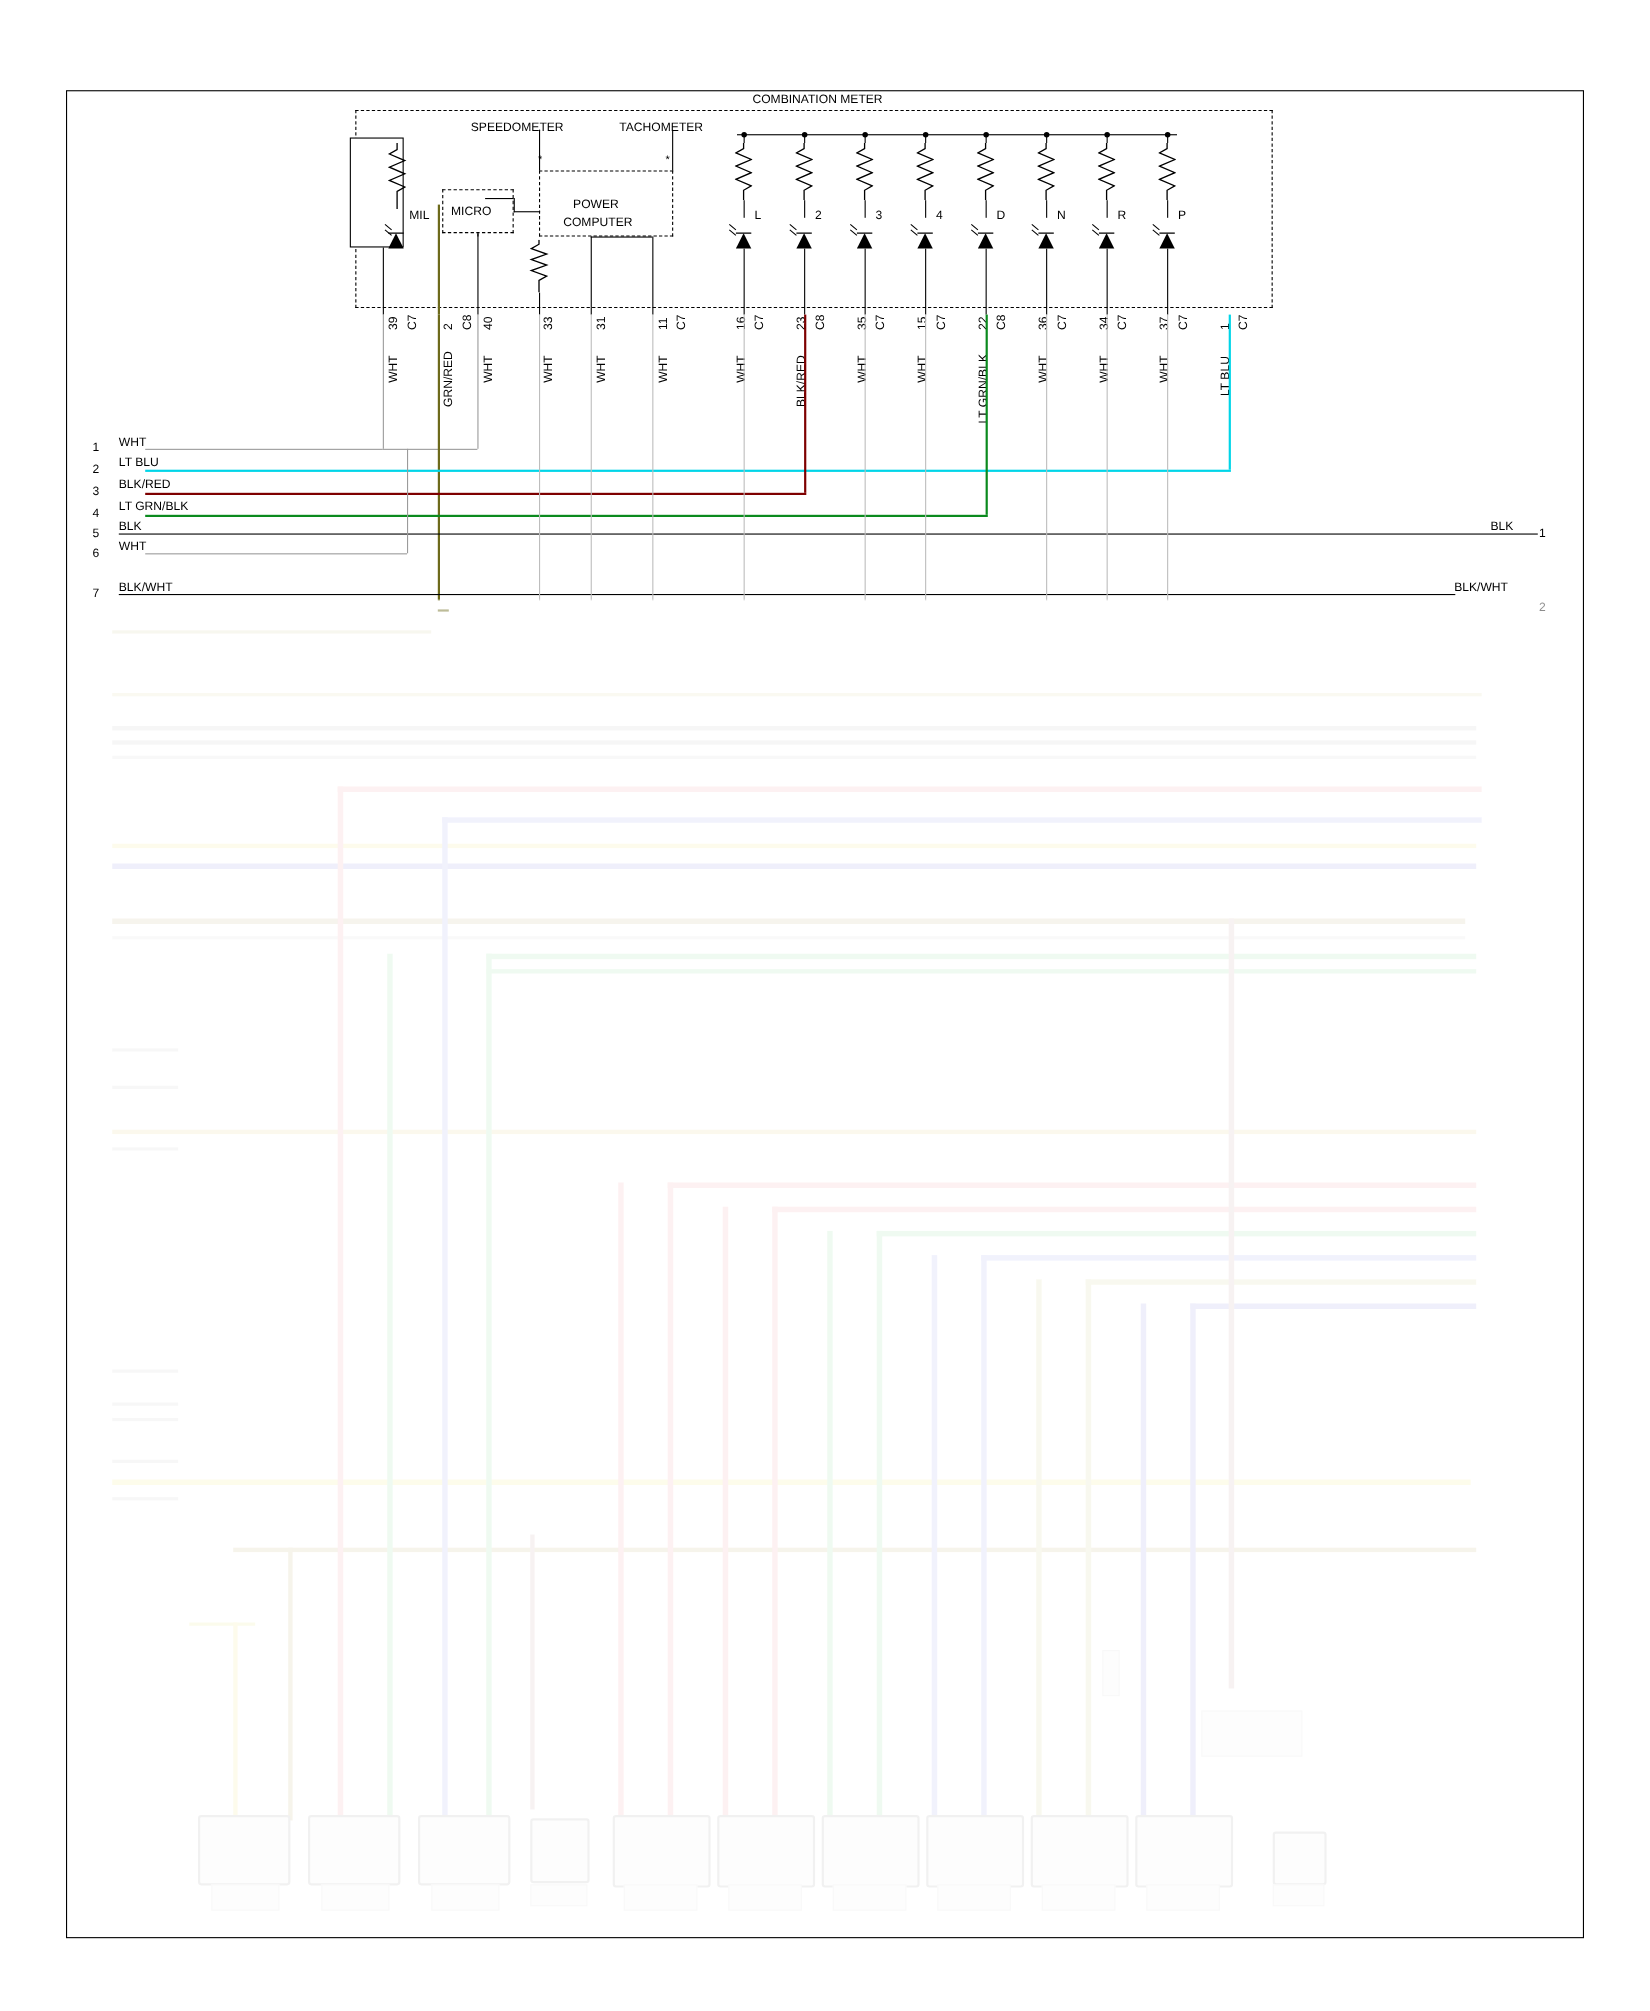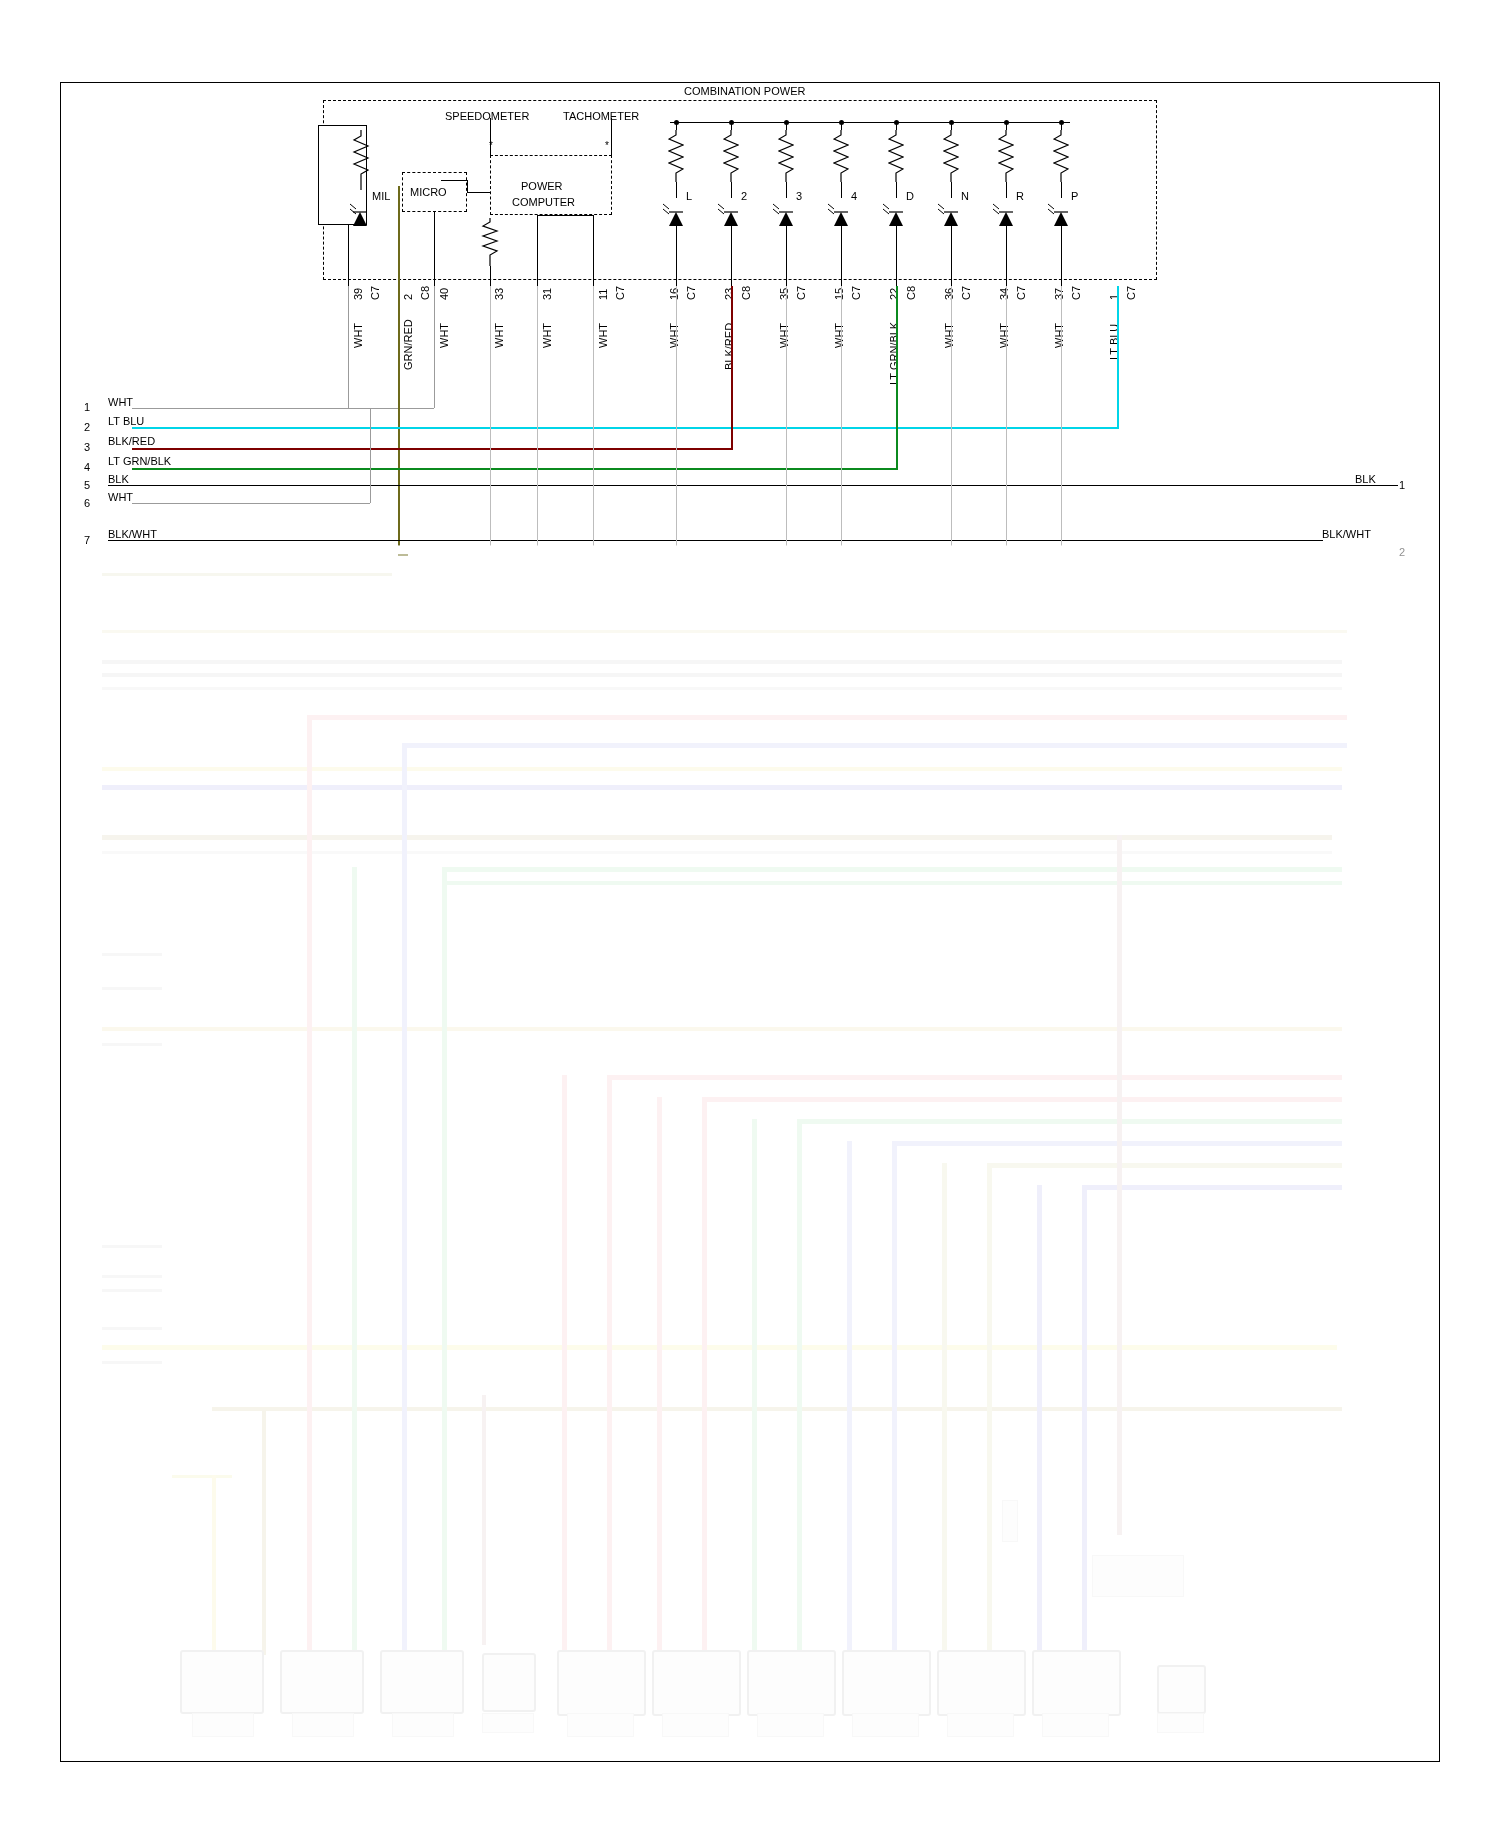--- a/index.html
+++ b/index.html
@@ -38,24 +38,24 @@
   .fadebox{position:absolute;background:#efefef;border:1px solid #cfcfcf;}
   .overlay-fade{position:absolute;left:62px;top:545px;width:1355px;height:1215px;background:rgba(255,255,255,.55);pointer-events:none;}
 </style>
 </head>
 <body>
 
 <div id="root">
 
   <div class="frame"></div>
 
-  <div class="cm-title">COMBINATION POWER</div>
+  <div class="cm-title">COMBINATION METER</div>
   <div class="cm-box"></div>
 
-  <div class="lbl" style="left:445px;top:110px;">SPEEDOMETER</div>
+  <div class="lbl" style="left:428px;top:110px;">SPEEDOMETER</div>
   <div class="lbl" style="left:563px;top:110px;">TACHOMETER</div>
 
   <div class="solidbox" style="left:318px;top:125px;width:49px;height:100px;"></div>
   <div class="lbl" style="left:372px;top:190px;">MIL</div>
   <svg class="res" style="left:352px;top:130px;" width="18" height="60">
     <polyline points="9,0 9,6 2,10 16,16 2,22 16,28 2,34 16,40 9,44 9,60" fill="none" stroke="#000" stroke-width="1.2"></polyline>
   </svg>
 
   <svg class="res" style="left:348px;top:198px;" width="26" height="34">
     <polygon points="5,28 19,28 12,14" fill="#000"></polygon>

